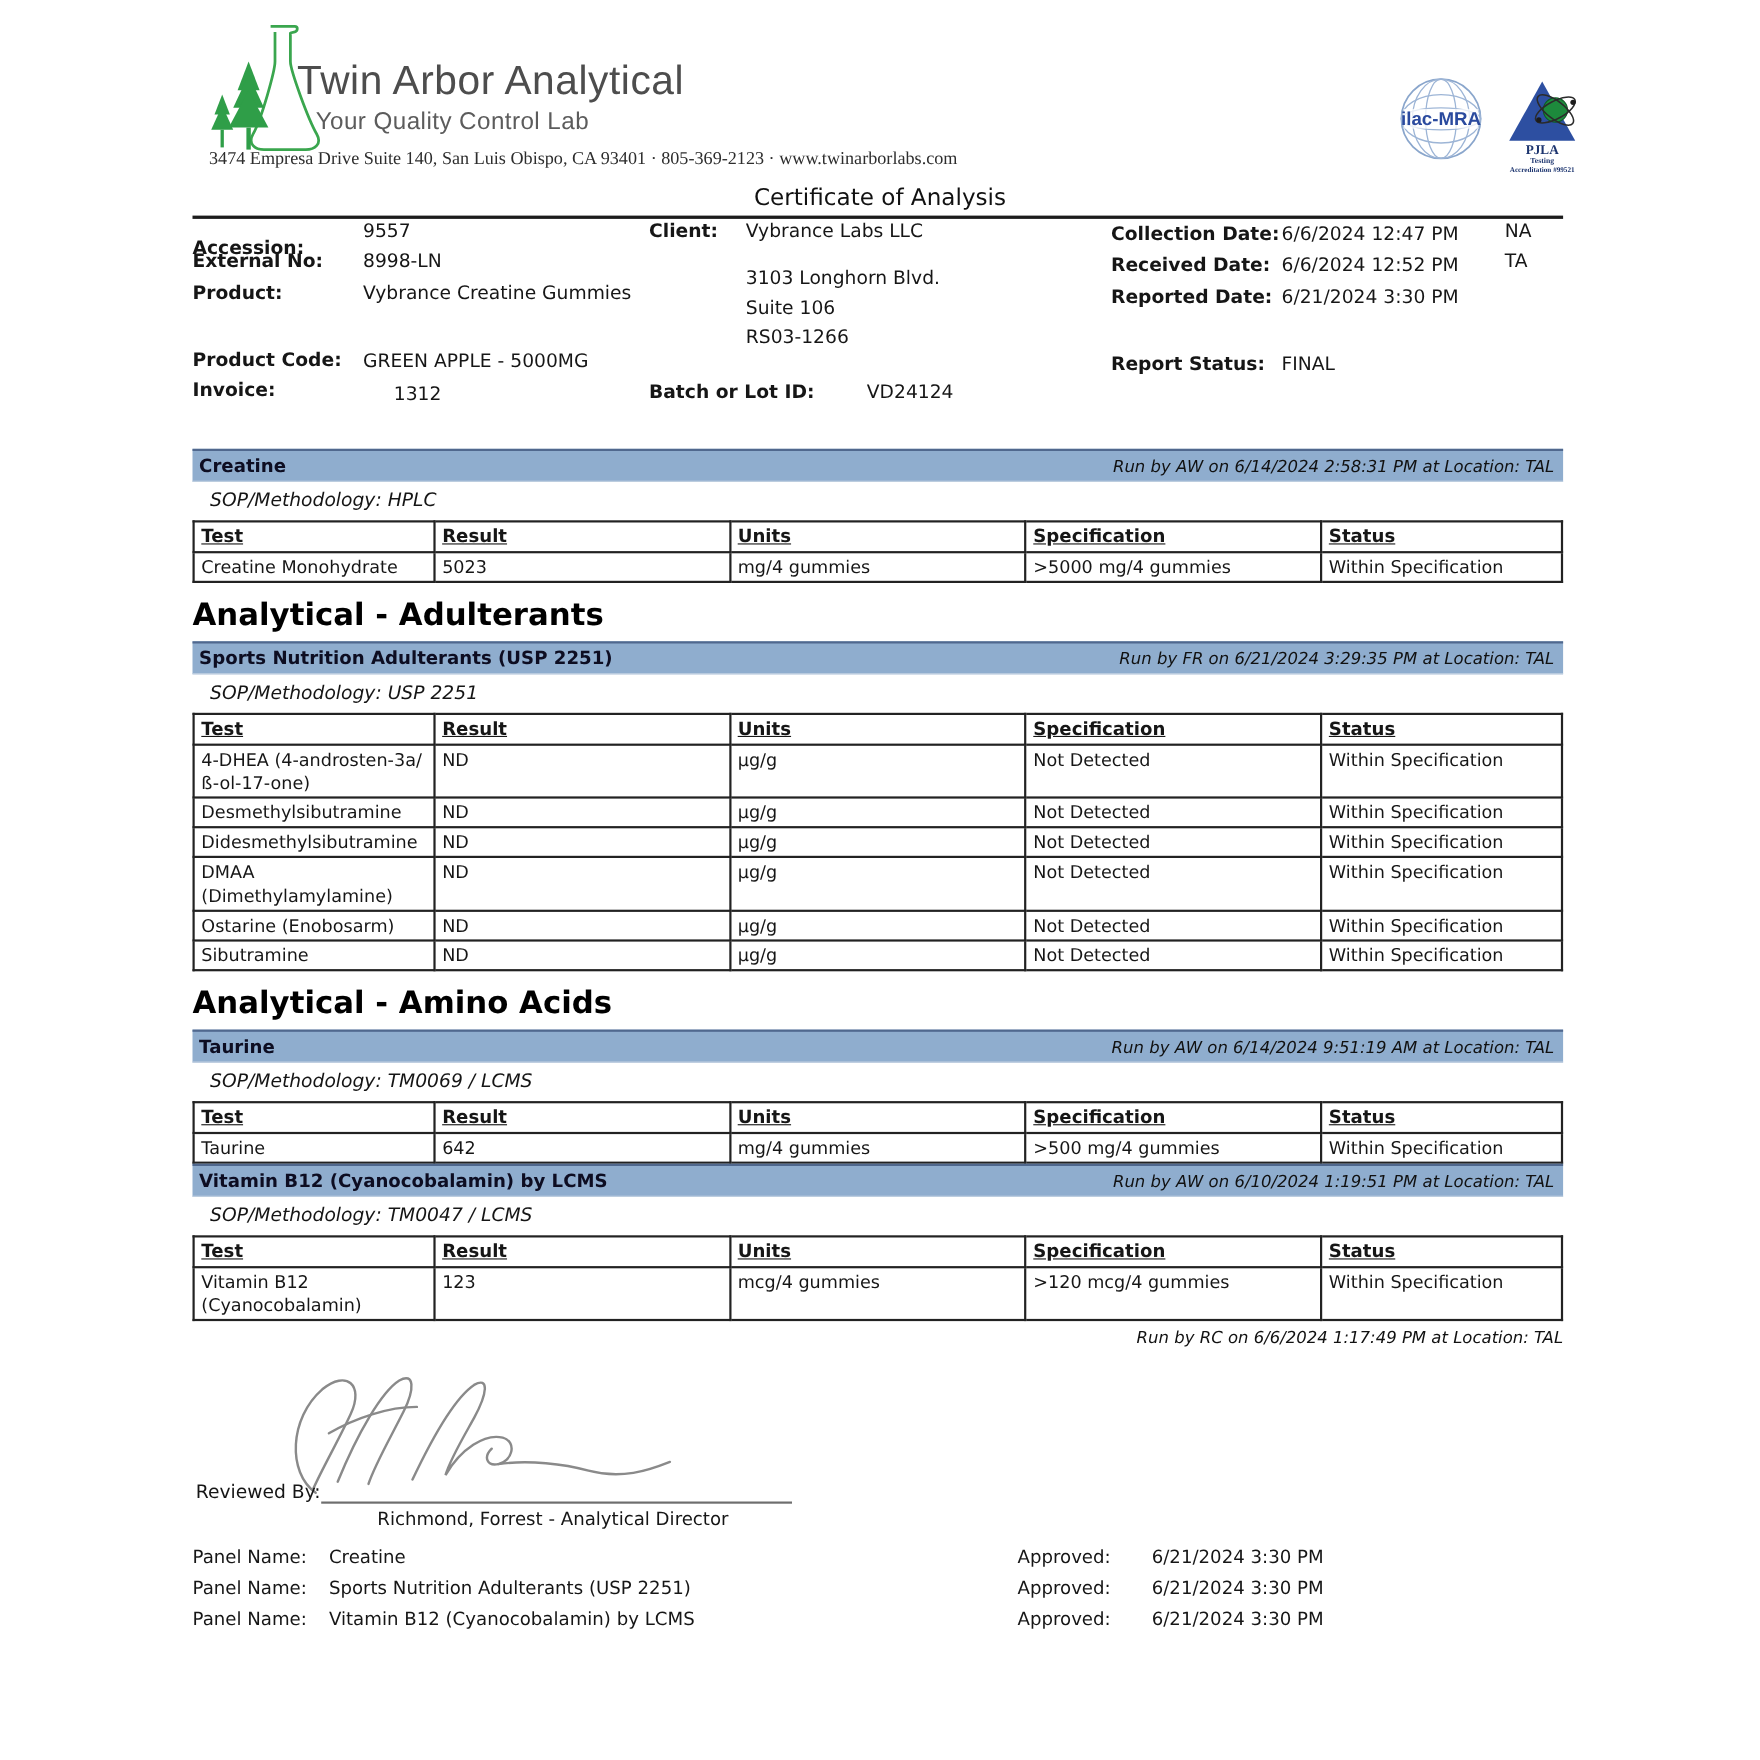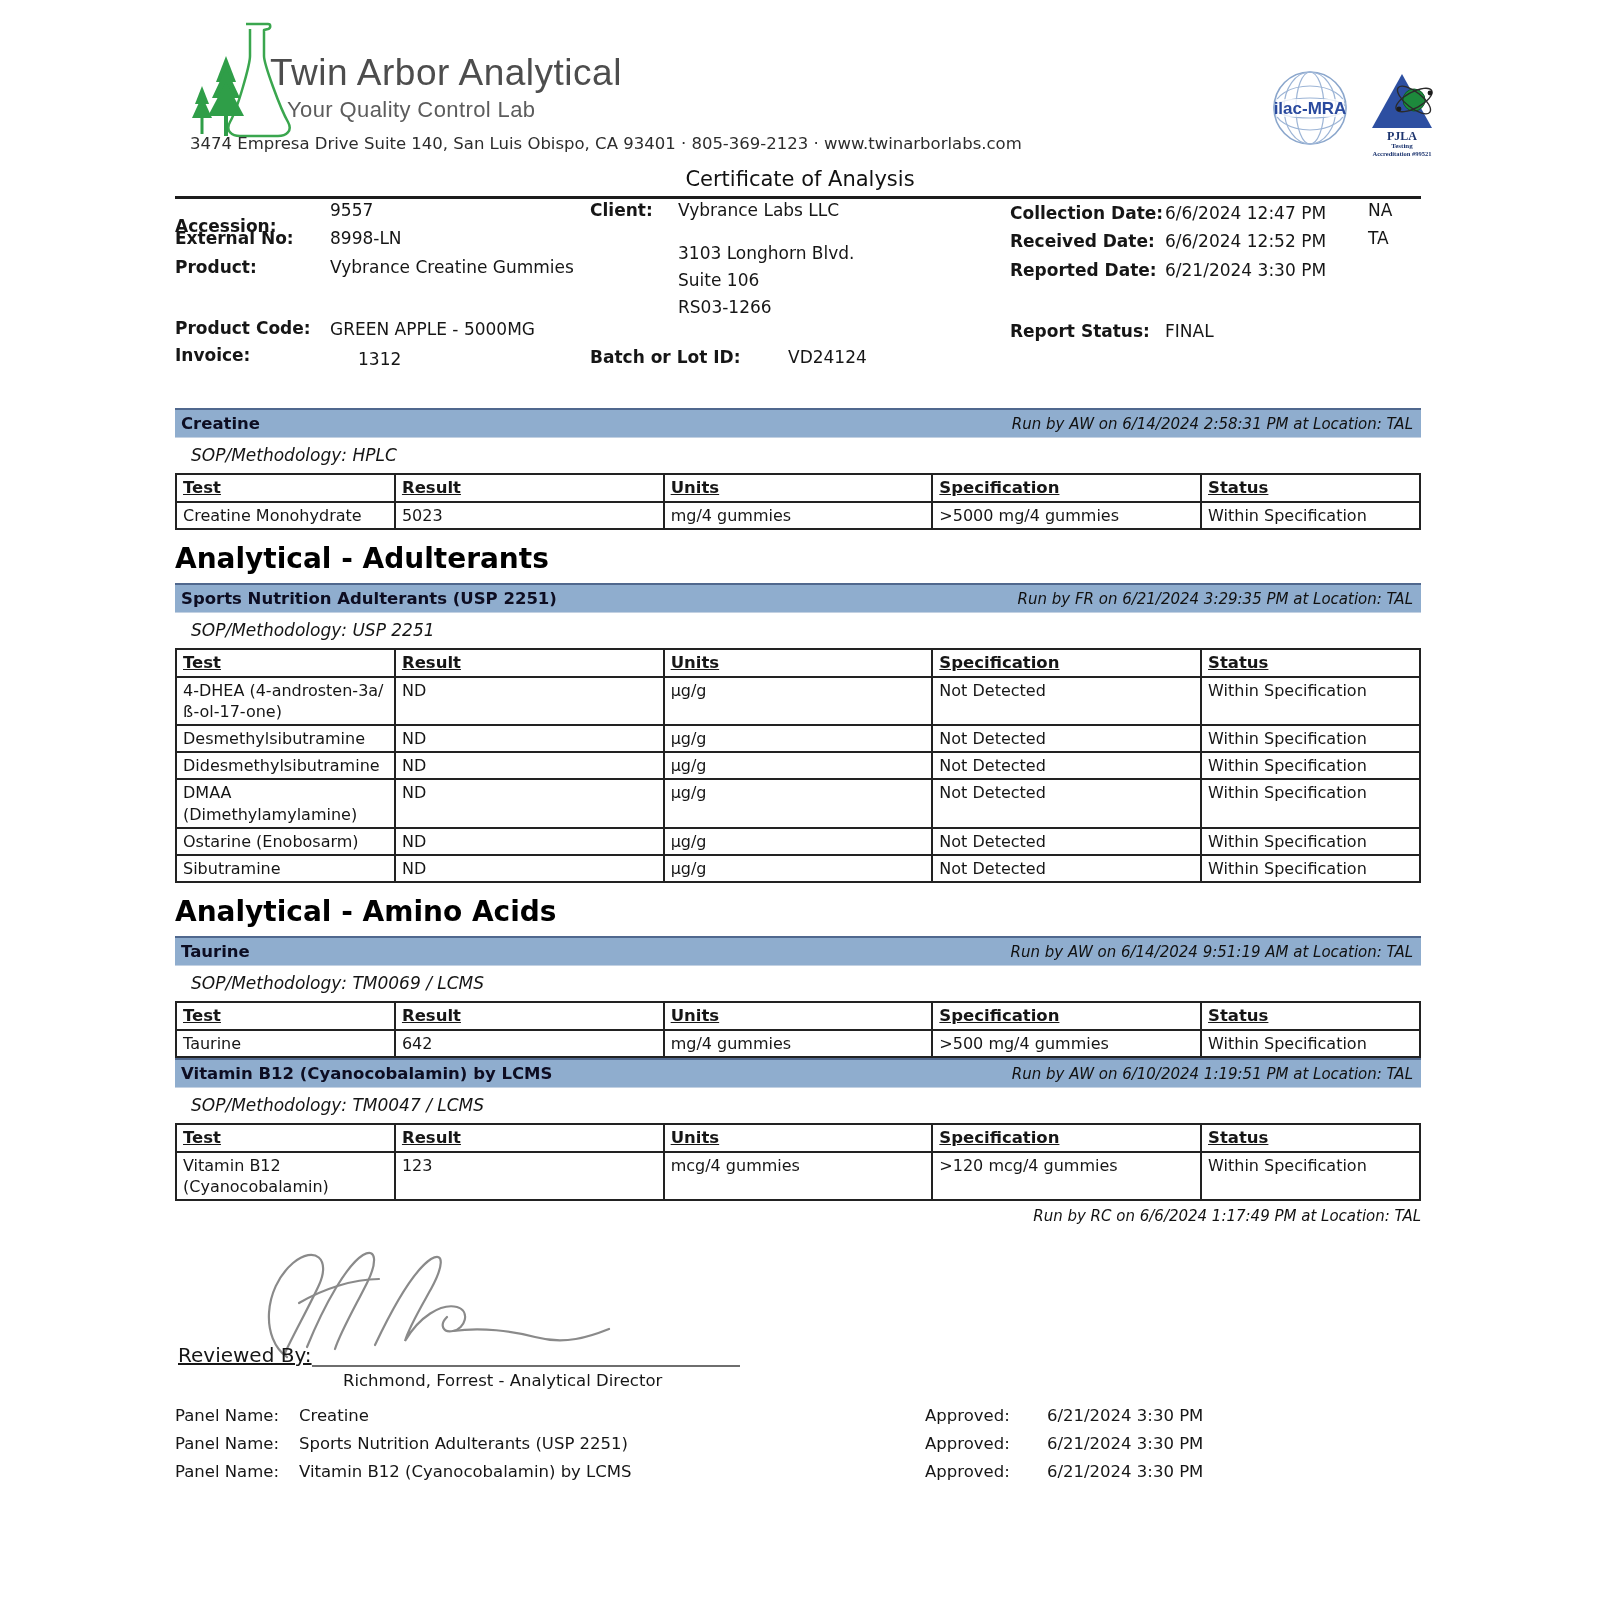--- a/index.html
+++ b/index.html
@@ -6,21 +6,21 @@
   body{width:1600px;height:1600px;position:relative;overflow:hidden;
        font-family:"DejaVu Sans","Liberation Sans",sans-serif;color:#161616;}
   .page{position:absolute;inset:0;}
 
   
   .logo-wrap{position:absolute;left:188px;top:12px;width:130px;height:130px;}
   .brand{position:absolute;left:270px;top:52px;font-family:"Liberation Sans",sans-serif;
          font-size:37px;font-weight:400;color:#4d4d4d;letter-spacing:.5px;}
   .tagline{position:absolute;left:287px;top:97px;font-family:"Liberation Sans",sans-serif;
          font-size:22px;color:#5c5c5c;letter-spacing:.4px;}
-  .addr{position:absolute;left:190px;top:134px;font-size:16.5px;color:#2d2d2d;}
+  .addr{position:absolute;left:190px;top:134px;font-size:16.5px;color:#2d2d2d;font-family:Liberation Serif, serif;}
   .accred{position:absolute;right:158px;top:66px;display:flex;gap:10px;align-items:flex-start;}
 
   .doc-title{position:absolute;left:0;top:167px;width:100%;text-align:center;
              font-size:21px;color:#111;}
   .title-rule{position:absolute;left:175px;top:196px;width:1246px;height:3px;background:#1c1c1c;}
 
   
   .info{position:absolute;left:0;top:200px;width:1600px;height:175px;font-size:17px;}
   .info b{font-weight:bold;}
   .iti{position:absolute;white-space:nowrap;}
@@ -39,21 +39,21 @@
   table.rtable th,table.rtable td{border:2px solid #222;padding:2px 6px;text-align:left;
         vertical-align:top;font-size:16px;line-height:1.32;overflow:hidden;}
   table.rtable th{font-weight:bold;font-size:16.5px;text-decoration:underline;}
   col.c1{width:17.6%;}col.c2{width:21.6%;}col.c3{width:21.6%;}col.c4{width:21.6%;}col.c5{width:17.6%;}
   .run-footer{font-style:italic;font-size:15px;text-align:right;margin-top:6px;color:#111;}
 
   
   .sig-block{position:relative;margin-top:96px;height:46px;}
   .sig-svg{position:absolute;left:48px;bottom:-2px;}
   .rev-row{position:absolute;left:3px;bottom:0;display:flex;align-items:flex-end;}
-  .rev-label{font-size:20px;white-space:nowrap;text-decoration:underline;}
+  .rev-label{font-size:17px;white-space:nowrap;}
   .sig-line{display:inline-block;width:428px;border-bottom:2px solid #6e6e6e;height:20px;}
   .reviewer-line{margin:4px 0 16px 168px;width:440px;text-align:left;font-size:16.5px;}
   .panel-rows{display:flex;flex-direction:column;gap:9px;}
   .panel-row{display:grid;grid-template-columns:124px 626px 122px 1fr;font-size:16.5px;}
   .pr-cell{white-space:nowrap;}
 </style>
 </head>
 <body>
 
 <div class="page">

